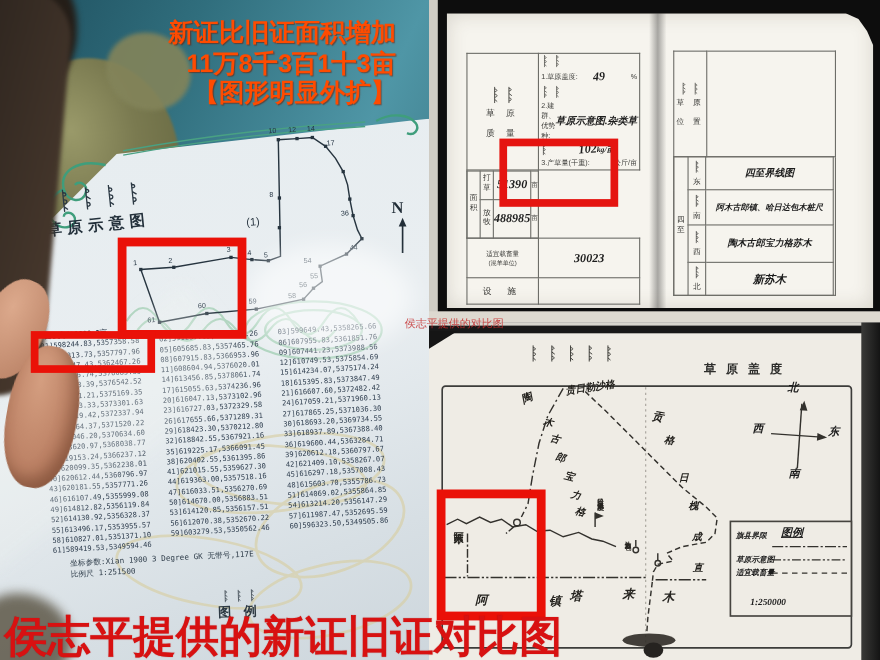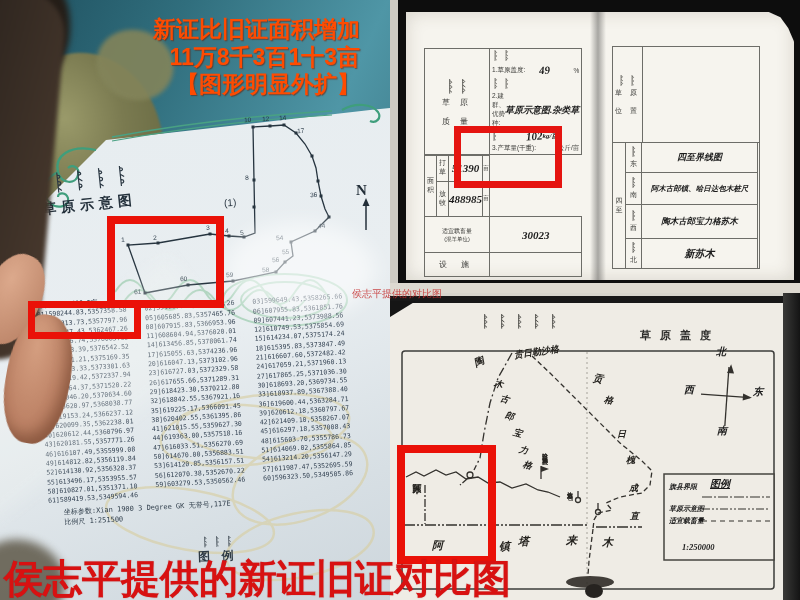--- a/index.html
+++ b/index.html
@@ -103,21 +103,21 @@
   .cmp{position:absolute;font-size:10px;}
   .redbox3{position:absolute;left:7px;top:152px;width:99px;height:119px;border:8px solid #ea1108;}
 
   
   #annot-top{position:absolute;left:30px;top:16px;width:330px;text-align:right;z-index:40;
         color:#ff4b00;font-weight:bold;font-size:23px;line-height:1.2;
         text-shadow:1px 1px 1px rgba(110,25,0,.55);}
   #caption{position:absolute;left:4px;top:552px;z-index:60;font-size:39px;font-weight:bold;
         color:#d81111;white-space:nowrap;font-family:"Liberation Serif",serif;
         text-shadow:0 0 1px rgba(160,10,10,.6);}
-  #watermark{position:absolute;left:352px;top:287px;z-index:50;font-size:10px;color:rgba(196,45,45,.85);
+  #watermark{position:absolute;left:368px;top:287px;z-index:50;font-size:10px;color:rgba(196,45,45,.85);
         white-space:nowrap;}
 </style>
 </head>
 <body>
 
 <svg width="0" height="0" style="position:absolute" aria-hidden="true">
   <defs>
     <g id="mgA">
         <path d="M4 0 V22 M4 3 C8 3 8 6.5 4 6.5 M4 10 C9 10 7.5 14.5 4 14 M4 17 L7.5 20" fill="none" stroke="currentColor" stroke-width="1.3"></path>
       </g>

